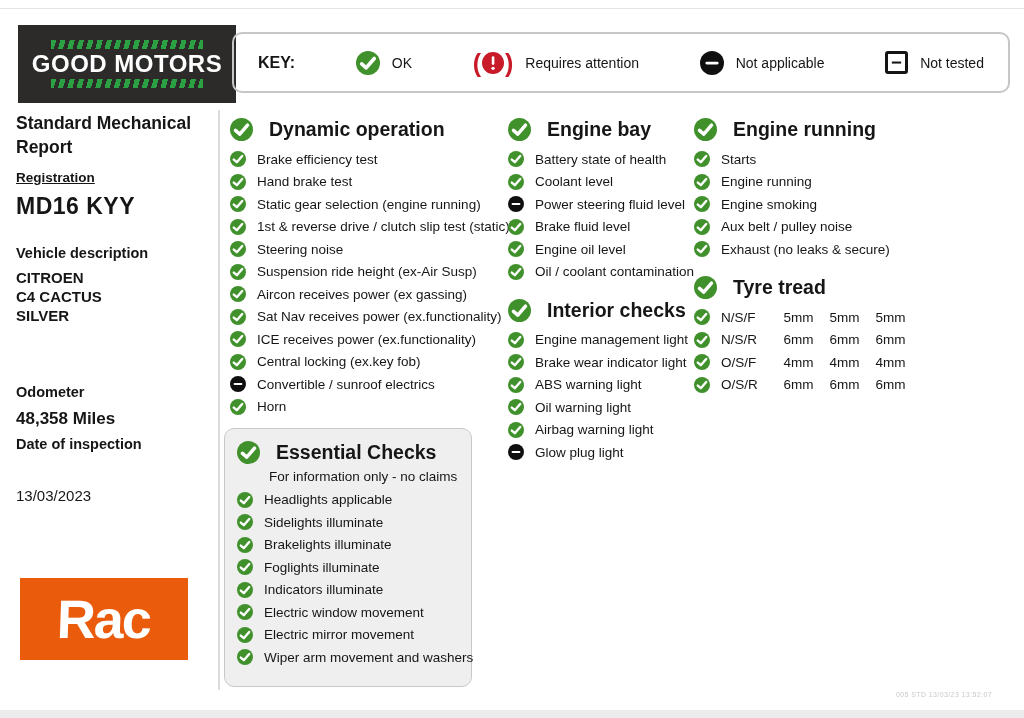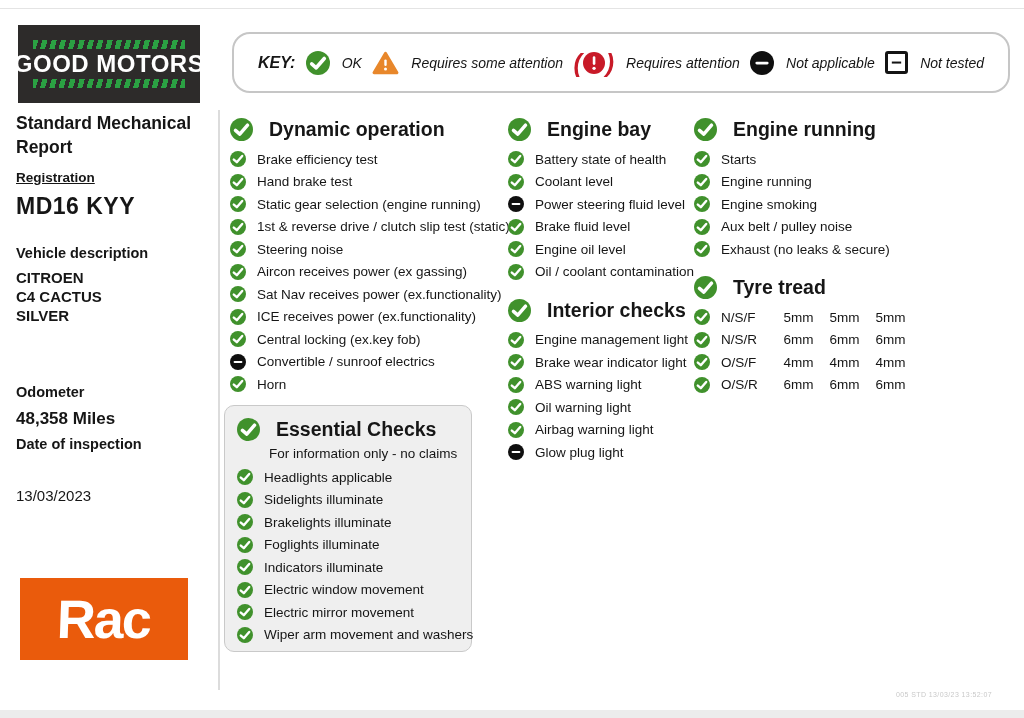--- a/index.html
+++ b/index.html
@@ -6,30 +6,30 @@
   body{
     width:1024px;height:718px;position:relative;overflow:hidden;
     background:#ffffff;color:#161616;
     font-family:"Liberation Sans", sans-serif;
   }
   .topline{position:absolute;top:8px;left:0;width:1024px;height:1px;background:#e4e4e4;}
   .bottombar{position:absolute;bottom:0;left:0;width:1024px;height:8px;background:#ececec;}
 
   
   .logo{
-    position:absolute;left:18px;top:25px;width:182px;height:78px;background:#2d2b2a;
+    position:absolute;left:18px;top:25px;width:218px;height:78px;background:#2d2b2a;
     display:flex;flex-direction:column;align-items:center;justify-content:center;gap:3px;
   }
   .tread{width:152px;height:9px;background:repeating-linear-gradient(105deg,#2ba143 0 5px,transparent 5px 9px);}
   .logo-text{color:#fff;font-weight:bold;font-size:24px;line-height:1;letter-spacing:.5px;white-space:nowrap;}
 
   .keybox{
     position:absolute;left:232px;top:32px;width:778px;height:61px;box-sizing:border-box;
-    border:2px solid #c6c6c6;border-radius:18px;
-    display:flex;align-items:center;justify-content:space-between;padding:8px 24px;font-style:italic;
+    border:2px solid #c6c6c6;border-radius:10px;
+    display:flex;align-items:center;justify-content:space-between;padding:8px 24px;
   }
   .key-title{font-weight:bold;font-size:16px;}
   .key-item{display:flex;align-items:center;gap:12px;}
   .key-item .lbl{font-size:14px;}
 
   
   .ic{display:inline-flex;align-items:center;justify-content:center;width:16px;height:16px;border-radius:50%;flex:0 0 auto;}
   .ic svg{width:100%;height:100%;display:block;}
   .ic.ok{background:#40912c;}
   .ic.na{background:#0f0f0f;}
@@ -71,21 +71,21 @@
   .items{list-style:none;margin:0;padding:0;}
   .item{display:flex;align-items:center;gap:11px;margin-bottom:6.5px;min-height:16px;}
   .item-label{font-size:13.5px;white-space:nowrap;}
   .lblf{width:50px;}
   .vals{display:flex;gap:13px;}
   .val{font-size:13.5px;min-width:33px;text-align:center;}
 
   #essential{
     margin-top:13px;margin-left:-6px;width:248px;box-sizing:border-box;
     background:#efefef;border:1px solid #c9c9c9;border-radius:10px;
-    padding:12px 12px 2px 12px;
+    padding:12px 12px 14px 12px;
   }
 
   .footer-code{position:absolute;right:32px;bottom:20px;font-size:7px;color:#c9c9c9;letter-spacing:.4px;}
 </style>
 </head>
 <body>
 
 <div class="topline"></div>
 
 <div class="logo">
@@ -99,30 +99,20 @@
 
 <div class="key-item">
       <span class="ic ok key">
         <svg viewBox="0 0 16 16">
           <path d="M3.8 8.6 L6.8 11.2 L12.2 5" fill="none" stroke="#fff" stroke-width="2.4" stroke-linecap="round" stroke-linejoin="round"></path>
         </svg>
       </span>
       <span class="lbl">OK</span>
     </div>
     <div class="key-item">
-      <span class="ic-warn">
-        <svg viewBox="0 0 22 20">
-          <path d="M11 1.8 L20.6 18.2 H1.4 Z" fill="#e8872b" stroke="#e8872b" stroke-width="2.4" stroke-linejoin="round"></path>
-          <rect x="10" y="7" width="2" height="5.4" rx="1" fill="#fff"></rect>
-          <circle cx="11" cy="15.1" r="1.25" fill="#fff"></circle>
-        </svg>
-      </span>
-      <span class="lbl">Requires some attention</span>
-    </div>
-    <div class="key-item">
       <span class="attn-wrap">
         <span class="paren">(</span>
         <span class="ic att">
           <svg viewBox="0 0 16 16">
             <rect x="7.1" y="3.1" width="1.9" height="6.3" rx=".95" fill="#fff"></rect>
             <circle cx="8.05" cy="11.9" r="1.2" fill="#fff"></circle>
           </svg>
         </span>
         <span class="paren">)</span>
       </span>
@@ -218,20 +208,28 @@
             </svg>
           </span>
           <span class="item-label">Steering noise</span>
         </li>
         <li class="item">
           <span class="ic ok ">
             <svg viewBox="0 0 16 16">
               <path d="M3.8 8.6 L6.8 11.2 L12.2 5" fill="none" stroke="#fff" stroke-width="2.4" stroke-linecap="round" stroke-linejoin="round"></path>
             </svg>
           </span>
+          <span class="item-label">Suspension ride height (ex-Air Susp)</span>
+        </li>
+        <li class="item">
+          <span class="ic ok ">
+            <svg viewBox="0 0 16 16">
+              <path d="M3.8 8.6 L6.8 11.2 L12.2 5" fill="none" stroke="#fff" stroke-width="2.4" stroke-linecap="round" stroke-linejoin="round"></path>
+            </svg>
+          </span>
           <span class="item-label">Aircon receives power (ex gassing)</span>
         </li>
         <li class="item">
           <span class="ic ok ">
             <svg viewBox="0 0 16 16">
               <path d="M3.8 8.6 L6.8 11.2 L12.2 5" fill="none" stroke="#fff" stroke-width="2.4" stroke-linecap="round" stroke-linejoin="round"></path>
             </svg>
           </span>
           <span class="item-label">Sat Nav receives power (ex.functionality)</span>
         </li>

